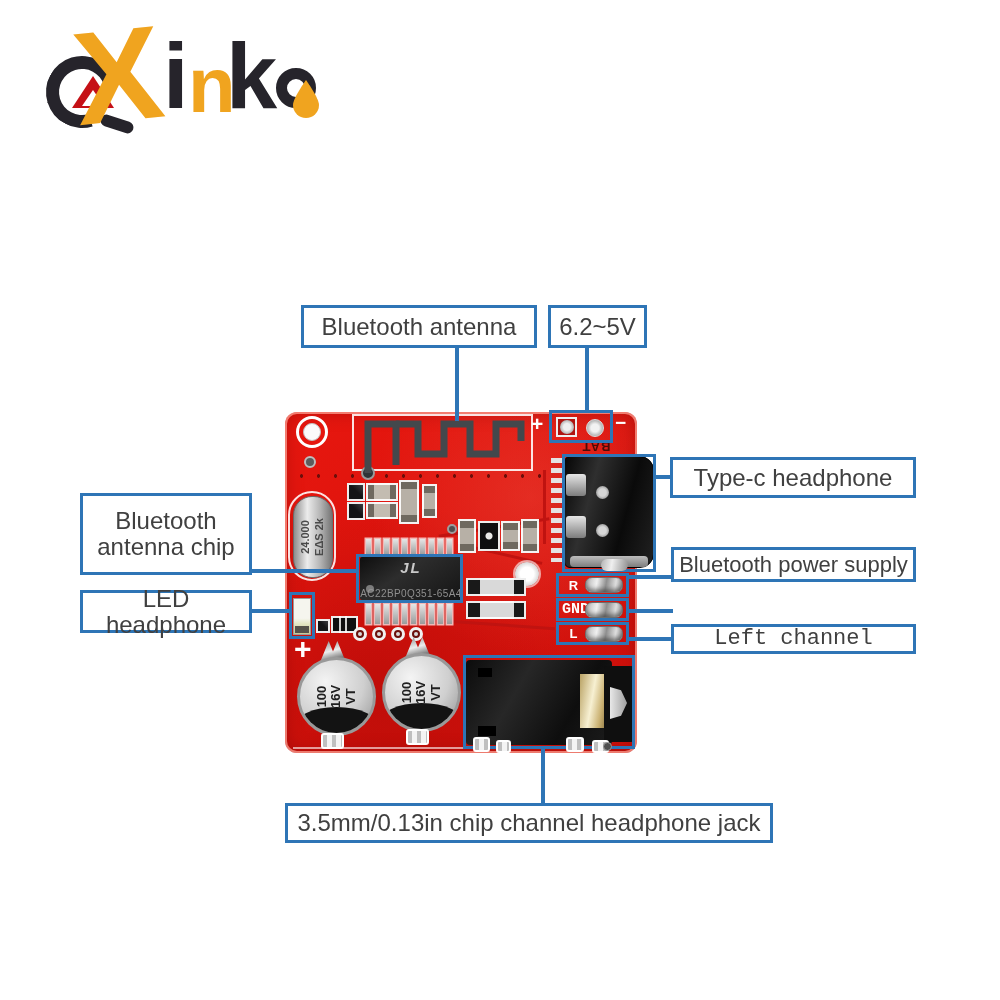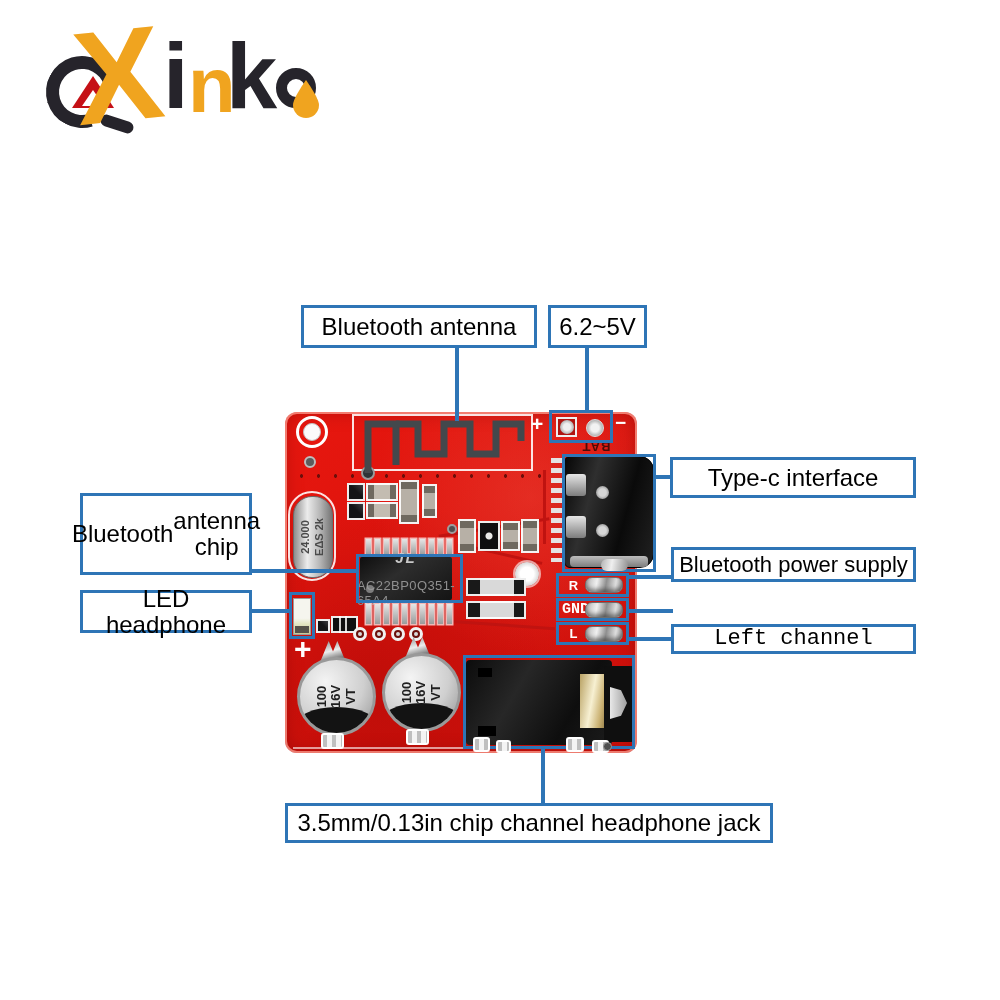--- a/index.html
+++ b/index.html
@@ -1,20 +1,20 @@
 <!DOCTYPE html>
 <html><head>
 <meta charset="utf-8">
 <style>
   html,body{margin:0;padding:0;background:#fff;}
   .scene{position:relative;width:1000px;height:1000px;background:#fff;overflow:hidden;
          font-family:"Liberation Sans",sans-serif;}
   .abs{position:absolute;}
   
-  .callout{position:absolute;background:#fff;border:3px solid #2e75b6;color:#000000;
+  .callout{position:absolute;background:#fff;border:3px solid #2e75b6;color:#404040;
            display:flex;align-items:center;justify-content:center;text-align:center;
            box-sizing:border-box;line-height:1.08;}
   .cline{position:absolute;background:#2e75b6;}
   .cbox{position:absolute;border:3px solid #2e75b6;box-sizing:border-box;background:transparent;}
   
   .board{position:absolute;left:285px;top:412px;width:352px;height:341px;border-radius:12px;
          background:
            radial-gradient(circle at 70% 25%, rgba(255,120,100,.25), transparent 45%),
            radial-gradient(circle at 25% 80%, rgba(120,0,0,.25), transparent 50%),
            linear-gradient(145deg,#e8170f, #d8120c 55%, #c80f0a);
@@ -25,21 +25,21 @@
   .smd.dark{background:linear-gradient(45deg,#141416 55%,#3c3c40);}
   .smd.res{background:linear-gradient(90deg,#6f695f 0 6px,#c3bcb1 6px calc(100% - 6px),#6f695f calc(100% - 6px));}
   .smd.resv{background:linear-gradient(180deg,#6f695f 0 7px,#b7b0a6 7px calc(100% - 7px),#6f695f calc(100% - 7px));}
   .smd.blk{background:#0e0e10;}
   .pinrow{position:absolute;display:flex;gap:4px;}
   .pinrow i{display:block;width:5px;height:100%;background:linear-gradient(180deg,#e6e6e6,#9a9a9a);
             box-shadow:0 0 0 1.5px rgba(255,255,255,.7);}
   .chip{position:absolute;background:linear-gradient(145deg,#0e0e0e,#2d2d2d 40%,#141414);
         border-radius:2px;display:flex;flex-direction:column;align-items:center;justify-content:center;}
   .chip .lg{color:#c9c9c9;font-weight:700;font-style:italic;font-size:15px;letter-spacing:2px;}
-  .chip .pt{color:#8f8f8f;font-size:13px;letter-spacing:.4px;margin-top:12px;}
+  .chip .pt{color:#8f8f8f;font-size:10px;letter-spacing:.4px;margin-top:12px;}
   .xtal{position:absolute;border-radius:19px;border:1px solid #6b6b6b;
         background:linear-gradient(90deg,#8d8d8d,#ececec 35%,#b3b3b3 70%,#757575);overflow:hidden;}
   .xtal .xl{position:absolute;left:50%;top:50%;transform:translate(-50%,-50%) rotate(-90deg);
             display:flex;flex-direction:column;align-items:center;color:#4a4a4a;
             font-size:11px;font-weight:700;line-height:1.25;white-space:nowrap;}
   .cap{position:absolute;border-radius:50%;border:3px solid #999;
        background:radial-gradient(circle at 35% 30%, #f4f4f4, #cfcfcf 55%, #8d8d8d);overflow:hidden;}
   .cap .sleeve{position:absolute;left:-8%;bottom:-20%;width:116%;height:55%;background:#131313;border-radius:50%;}
   .cap .lbl{position:absolute;inset:0;display:flex;flex-direction:column;align-items:center;
             justify-content:center;transform:rotate(-90deg);font-size:13px;font-weight:700;
@@ -164,21 +164,21 @@
       <i></i>
       <i></i>
       <i></i>
       <i></i>
       <i></i>
       <i></i>
       <i></i>
       <i></i>
       <i></i>
   </div>
-  <div class="chip" style="left:360px;top:557px;width:92px;height:43px;align-items:center;">
+  <div class="chip" style="left:360px;top:557px;width:102px;height:43px;align-items:center;">
     <span class="lg">JL</span>
     <span class="pt">AC22BP0Q351-65A4</span>
   </div>
   <div class="abs ring" style="left:366px;top:585px;width:8px;height:8px;background:#9a9a9a;opacity:.75;"></div>
   <div class="pinrow" style="left:366px;top:604px;width:90px;height:20px;">
     <i></i>
       <i></i>
       <i></i>
       <i></i>
       <i></i>
@@ -253,29 +253,29 @@
   <div class="cline" style="left:251px;top:609px;width:40px;height:4px;"></div>
   <div class="cline" style="left:541px;top:748px;width:4px;height:56px;"></div>
 
   <div class="callout" style="left:301px;top:305px;width:236px;height:43px;font-size:24px;">
     <span>Bluetooth antenna</span>
   </div>
   <div class="callout" style="left:548px;top:305px;width:99px;height:43px;font-size:24px;">
     <span>6.2~5V</span>
   </div>
   <div class="callout" style="left:670px;top:457px;width:246px;height:41px;font-size:24px;">
-    <span>Type-c interface</span>
+    <span>Type-c headphone</span>
   </div>
   <div class="callout" style="left:671px;top:547px;width:245px;height:35px;font-size:22px;">
     <span>Bluetooth power supply</span>
   </div>
   <div class="callout" style="left:671px;top:624px;width:245px;height:30px;font-size:22px;font-family:Liberation Mono, monospace;">
     <span>Left channel</span>
   </div>
-  <div class="callout" style="left:80px;top:493px;width:172px;height:82px;font-size:24px;flex-direction:row;">
+  <div class="callout" style="left:80px;top:493px;width:172px;height:82px;font-size:24px;flex-direction:column;">
     <span>Bluetooth</span>
     <span>antenna chip</span>
   </div>
   <div class="callout" style="left:80px;top:590px;width:172px;height:43px;font-size:24px;">
     <span>LED headphone</span>
   </div>
   <div class="callout" style="left:285px;top:803px;width:488px;height:40px;font-size:24px;">
     <span>3.5mm/0.13in chip channel headphone jack</span>
   </div>
 

